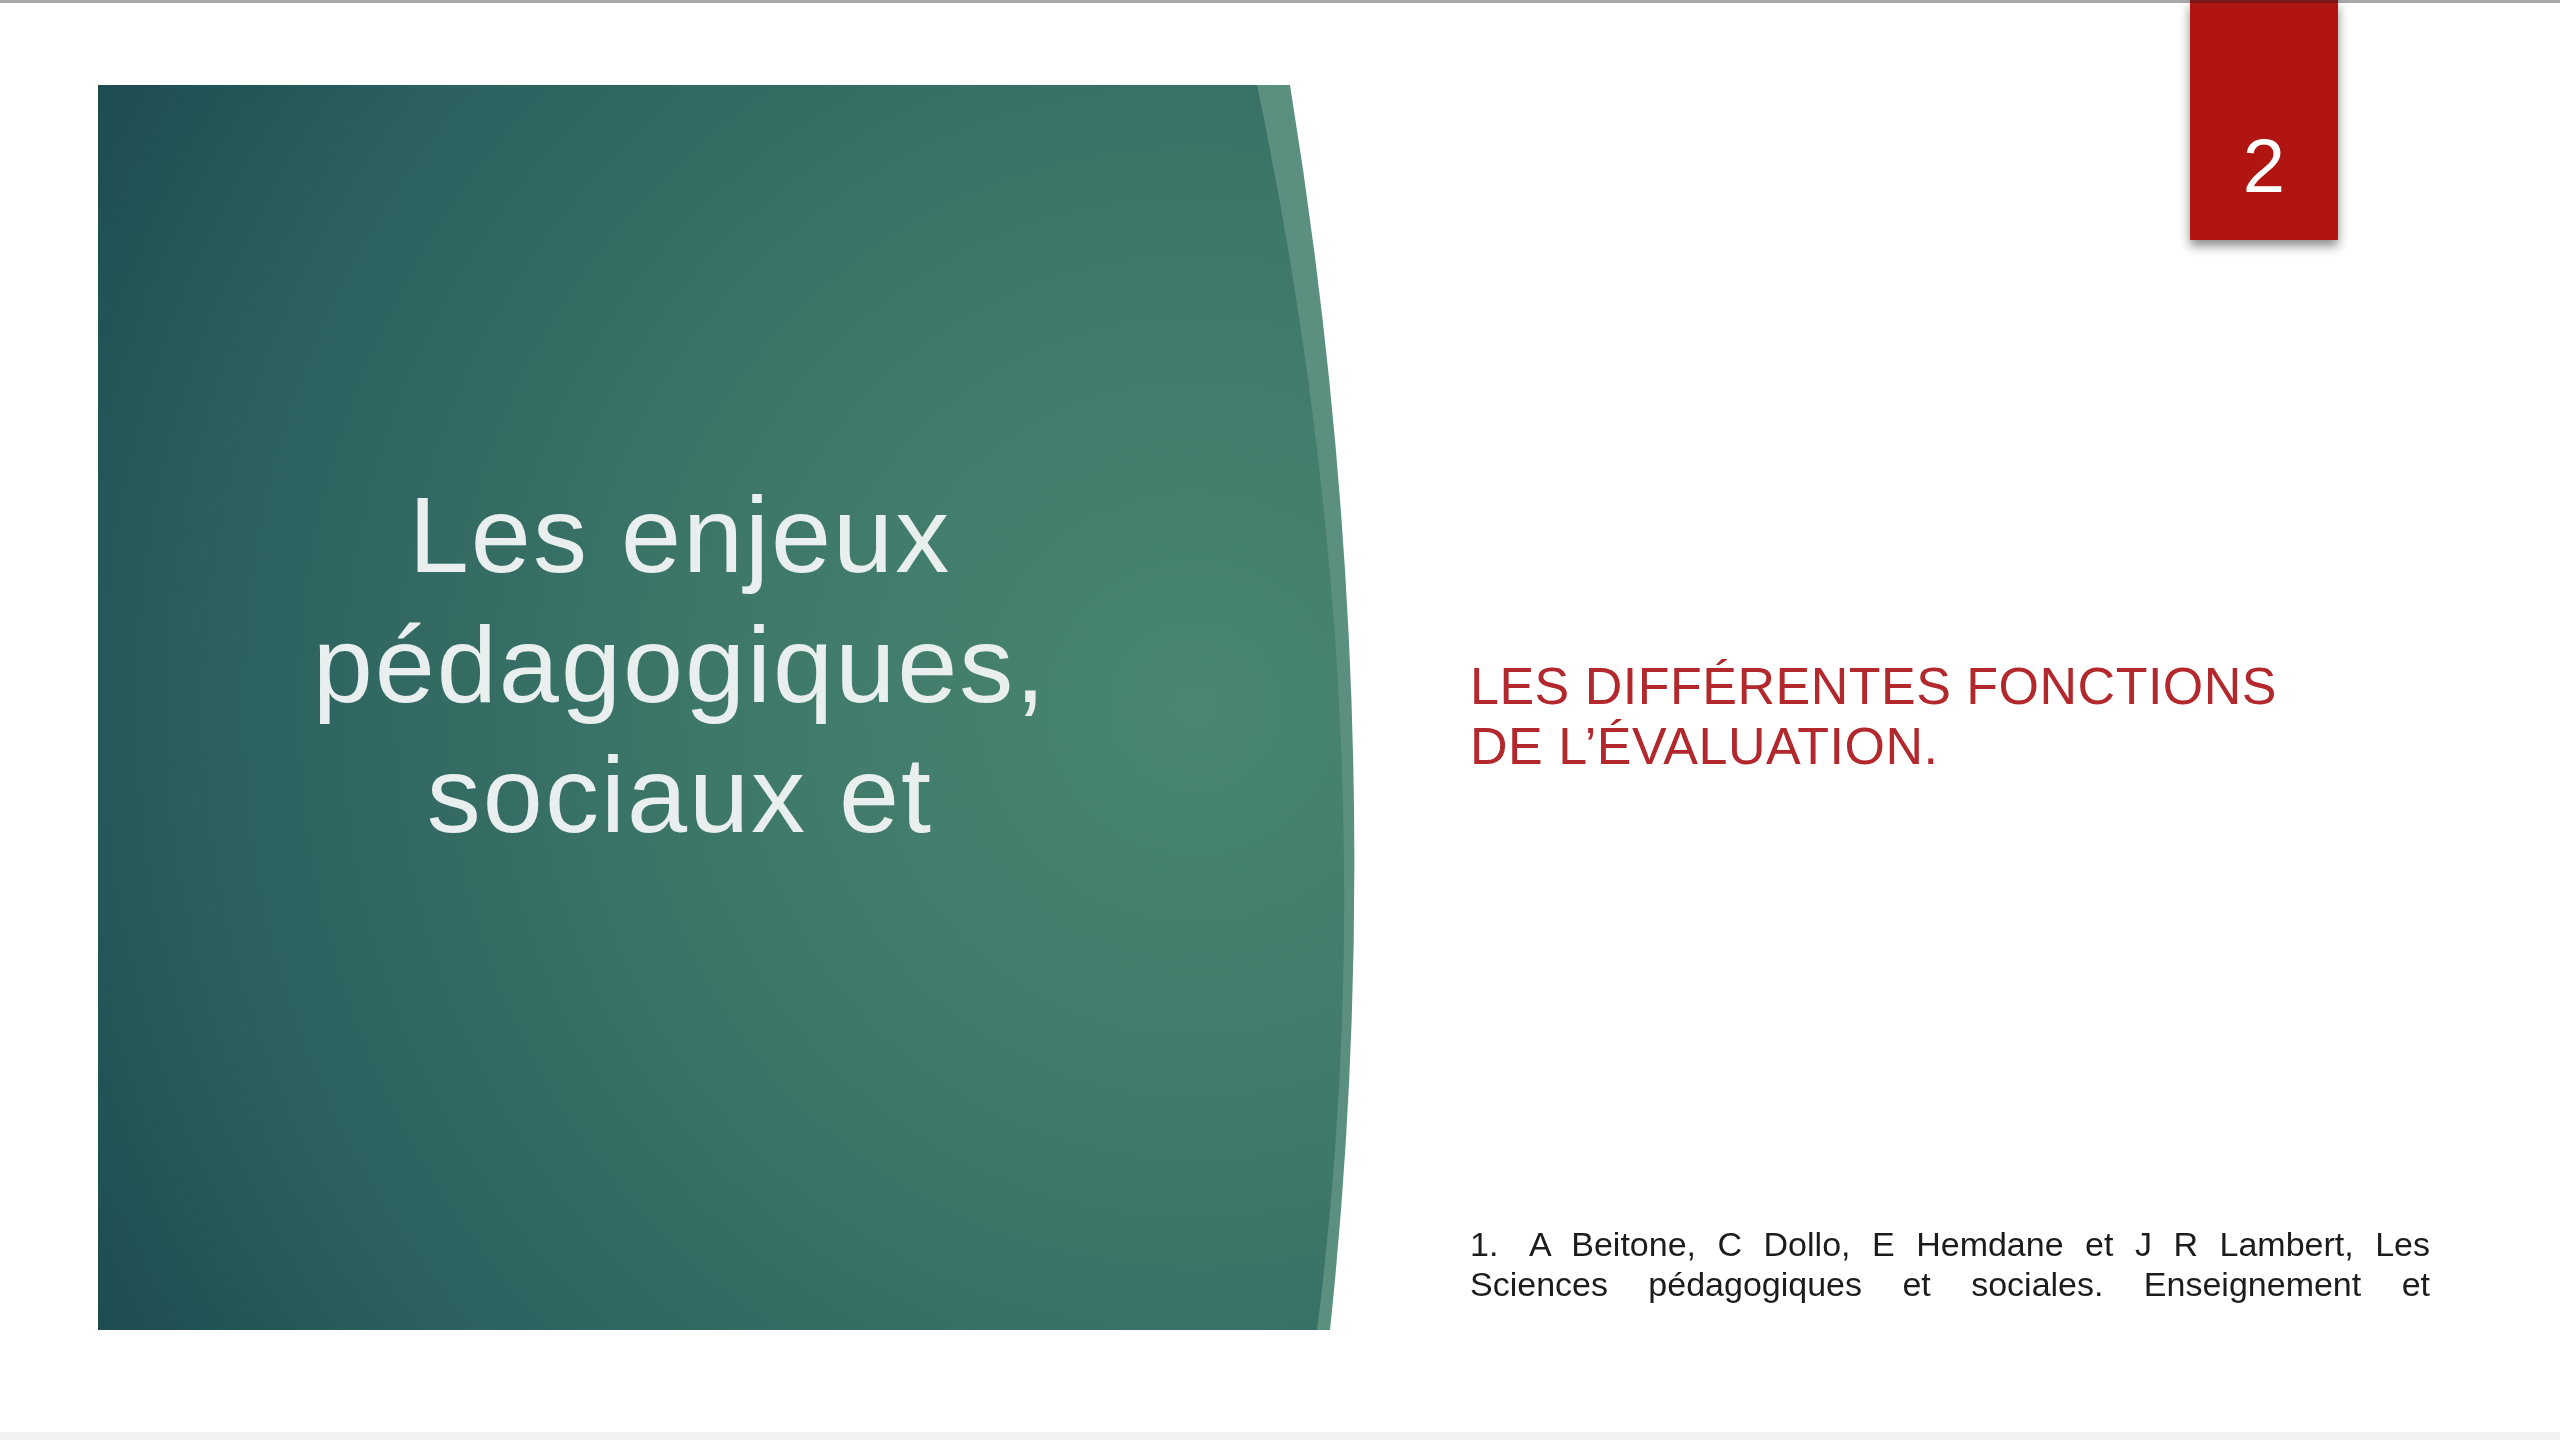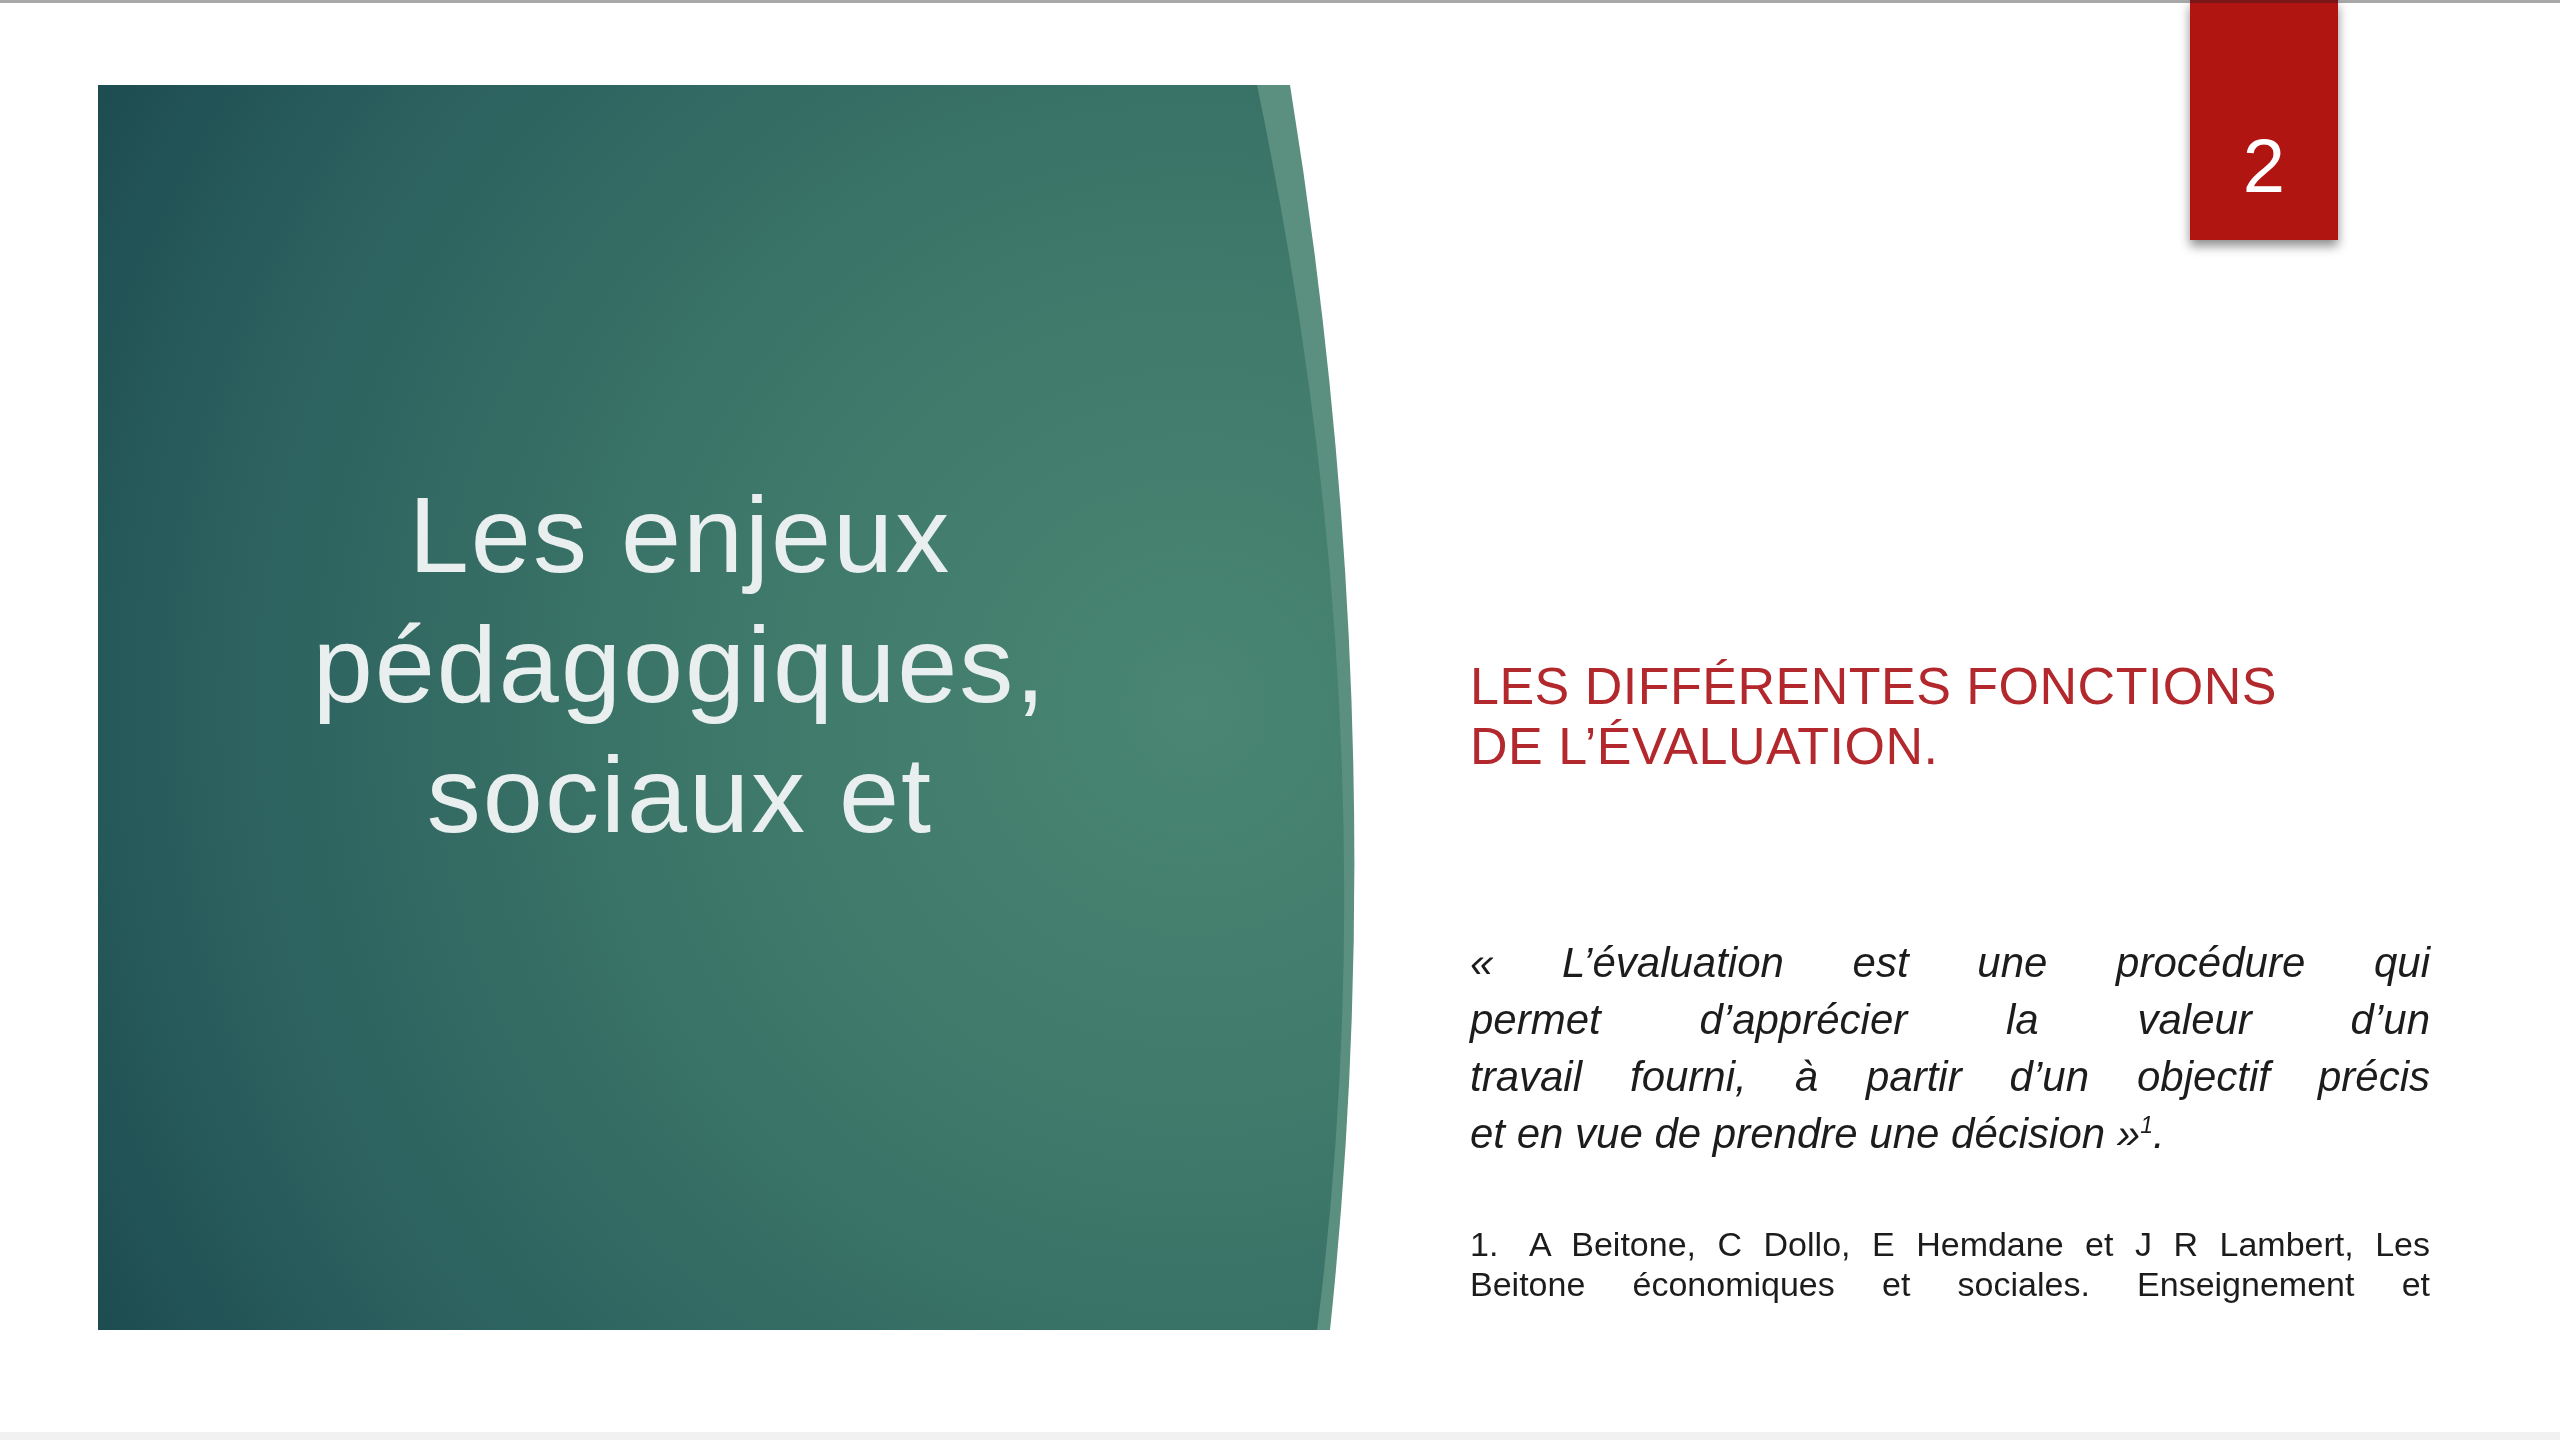--- a/index.html
+++ b/index.html
@@ -155,27 +155,21 @@
 
   <div class="page-number-box">
     <div class="page-number">2</div>
   </div>
 
   <div class="section-heading">
     <div>LES DIFFÉRENTES FONCTIONS</div>
     <div>DE L’ÉVALUATION.</div>
   </div>
 
-  <div class="quote">
-    <div class="q-line">« L’évaluation est une procédure qui</div>
-    <div class="q-line">permet d’apprécier la valeur d’un</div>
-    <div class="q-line">travail fourni, à partir d’un objectif précis</div>
-    <div class="q-line last"><span>et en vue de prendre une décision »</span><sup>1</sup><span>.</span></div>
-  </div>
 
   <div class="footnote">
     <div class="f-line"><span class="fn-num">1.</span><span>A Beitone, C Dollo, E Hemdane et J R Lambert,</span> <span class="it">Les</span></div>
-    <div class="f-line"><span class="it">Beitone économiques et sociales. Enseignement et</span></div>
+    <div class="f-line"><span class="it">Sciences pédagogiques et sociales. Enseignement et</span></div>
   </div>
 
   <div class="bottom-strip"></div>
 
 </div>
 
 </body></html>

